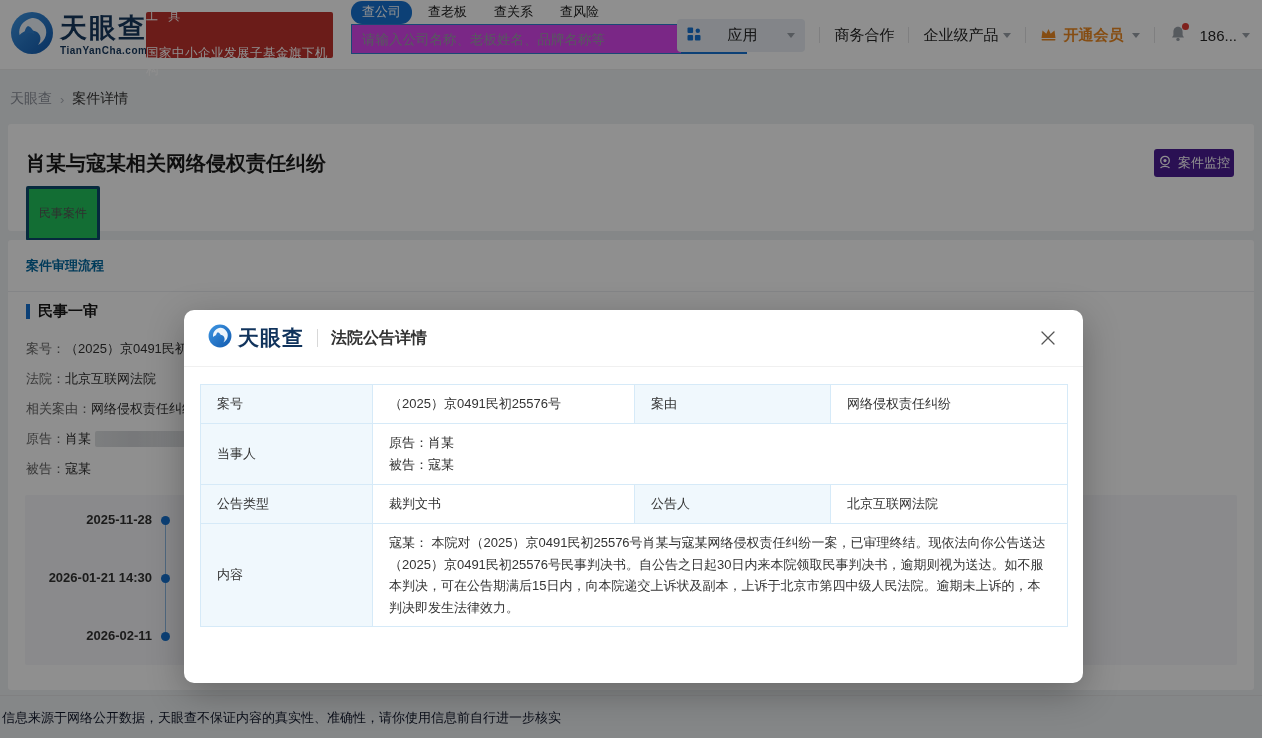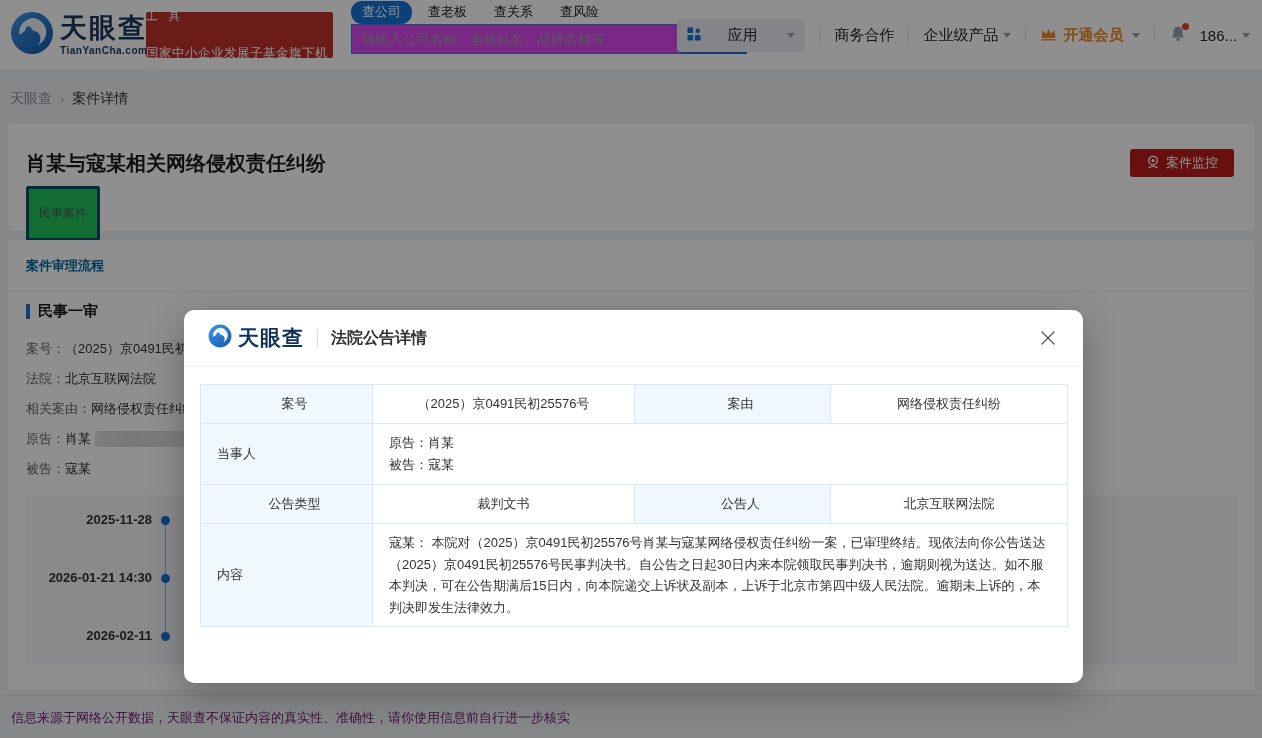--- a/index.html
+++ b/index.html
@@ -42,21 +42,21 @@
   .breadcrumb { position:absolute; left:10px; top:90px; font-size:14px; display:flex; align-items:center; }
   .bc-home { color:#8a8f99; cursor:pointer; }
   .bc-sep { color:#aab0b8; margin:0 8px; font-size:13px; }
   .bc-cur { color:#333; }
 
   
   .card { position:absolute; left:8px; right:8px; background:#fff; border-radius:3px; }
   .title-card { top:124px; height:107px; }
   .case-title { position:absolute; left:18px; top:26px; font-size:20px; font-weight:bold; color:#1a1a1a; }
   .case-badge { position:absolute; left:18px; top:62px; font-size:12px; color:#555; background:#22c55e; border:3px solid #0c4a6e; border-radius:2px; padding:16px 10px; }
-  .monitor-btn { position:absolute; right:20px; top:25px; height:28px; padding:0 16px; background:#b91c1c; border:none; border-radius:3px;
+  .monitor-btn { position:absolute; right:20px; top:25px; height:28px; padding:0 4px; background:#4c1d95; border:none; border-radius:3px;
                  color:#fff; font-size:13px; display:flex; align-items:center; gap:6px; cursor:pointer; }
 
   .main-card { top:240px; height:450px; }
   .sec-title { position:absolute; left:18px; top:17px; font-size:13px; font-weight:bold; color:#0369a1; }
   .sec-div { position:absolute; left:0; right:0; top:51px; border-bottom:1px solid #ebedf0; }
   .stage { position:absolute; left:18px; top:62px; display:flex; align-items:center; }
   .stage-bar { width:4px; height:15px; background:#1673d2; margin-right:8px; }
   .stage-name { font-size:15px; font-weight:bold; color:#1a1a1a; }
   .fields { position:absolute; left:18px; top:94px; }
   .frow { height:30px; display:flex; align-items:center; font-size:13px; }
@@ -64,37 +64,37 @@
   .fvalue { color:#333; }
   .redact { width:96px; height:16px; margin-left:4px; border-radius:2px;
             background:linear-gradient(90deg,#dfe1e3,#d4d6d9 40%,#e3e5e7); }
 
   .tl-panel { position:absolute; left:17px; right:17px; top:255px; height:170px; background:#f6f7f9; border-radius:2px; }
   .tl-row { position:absolute; left:0; width:127px; height:16px; text-align:right; font-size:13px; font-weight:bold; color:#333; line-height:16px; }
   .tl-dot { position:absolute; left:136px; width:9px; height:9px; border-radius:50%; background:#1673d2; }
   .tl-line { position:absolute; left:140px; top:25px; width:1px; height:116px; background:#8fbce6; }
 
   
-  .footer { position:absolute; left:0; right:0; top:695px; border-top:1px solid #e4e5e7; padding:13px 0 0 11px; font-size:13px; color:#701a75; }
+  .footer { position:absolute; left:0; right:0; top:695px; border-top:1px solid #e4e5e7; padding:13px 0 0 2px; font-size:13px; color:#0f172a; }
 
   
   .overlay { position:absolute; inset:0; background:rgba(0,0,0,0.44); z-index:50; }
   .modal { position:absolute; left:184px; top:310px; width:899px; height:373px; background:#fff; border-radius:10px; z-index:60;
            box-shadow:0 10px 36px rgba(0,0,0,.28); }
   .modal-head { height:57px; display:flex; align-items:center; padding:0 24px; border-bottom:1px solid #f0f0f0; }
   .m-brand { font-size:21px; font-weight:bold; color:#10335c; letter-spacing:1px; margin-left:6px; }
   .m-div { width:1px; height:18px; background:#d8d8d8; margin:0 13px; }
   .m-title { font-size:16px; font-weight:bold; color:#333; }
   .m-close { margin-left:auto; width:22px; height:22px; display:flex; align-items:center; justify-content:center; cursor:pointer; }
 
   table.gz { border-collapse:collapse; table-layout:fixed; margin:17px 16px 0; width:867px; font-size:13px; }
   table.gz td { border:1px solid #d6eaf8; vertical-align:middle; }
   td.lab { background:#f0f8fd; padding-left:16px; color:#333; }
   td.val { padding:8px 16px; color:#333; }
-  tr.r-s { height:39px;text-align:center; } tr.r-m { height:60px; } tr.r-l { height:103px; }
+  tr.r-s { height:39px; } tr.r-m { height:60px; } tr.r-l { height:103px; }
   .parties div { line-height:22px; }
   .content-txt { line-height:21.5px; }
 </style>
 </head>
 <body>
 
 <div class="viewport">
 
   <div class="topbar">
     <div class="logo">

